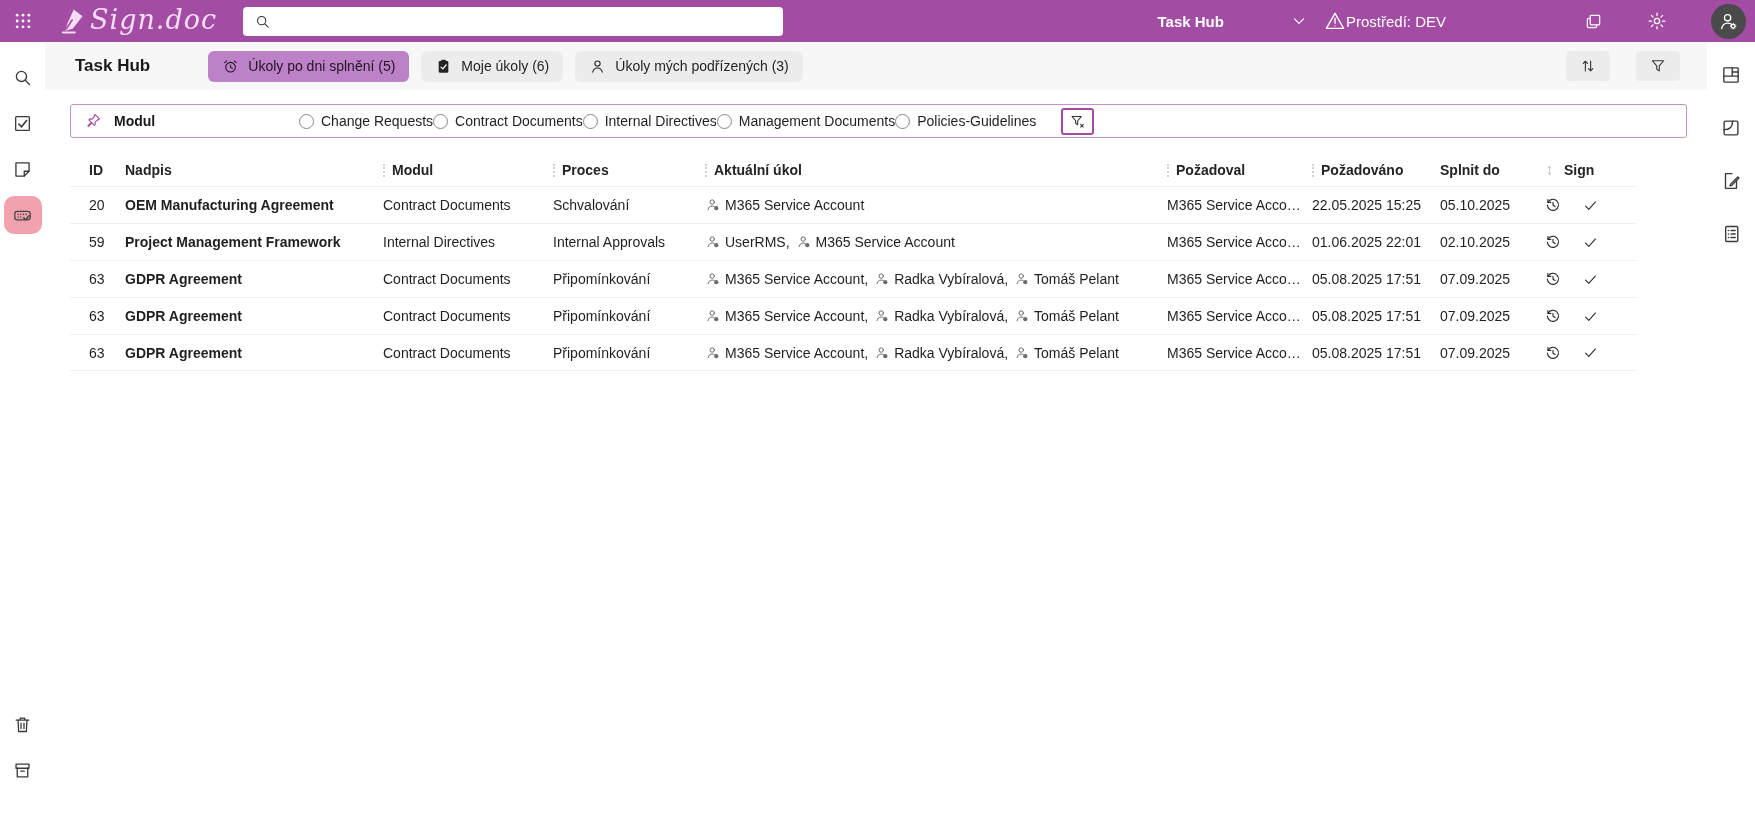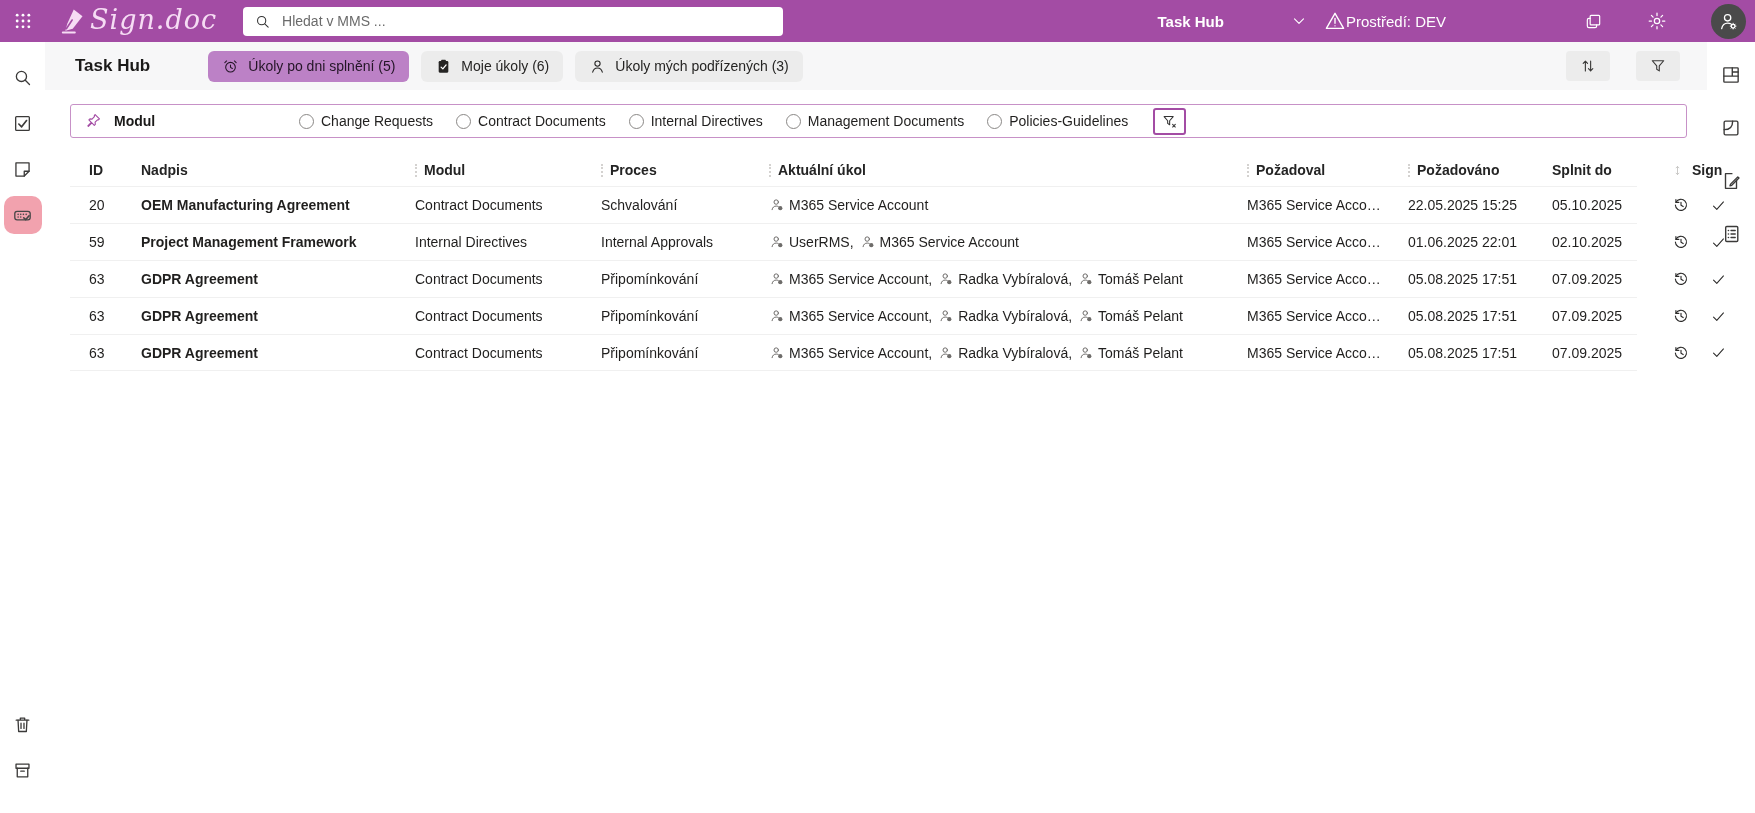--- a/index.html
+++ b/index.html
@@ -55,28 +55,28 @@
   .tab{height:31px;border-radius:6px;background:#ECECEC;display:flex;align-items:center;gap:9px;padding:0 14px;font-size:14px;color:#252423;margin-right:12px;cursor:pointer;border:none;font-family:inherit;white-space:nowrap;}
   .tab.active{background:var(--tab-active);color:#231526;}
   .toolbar-actions{margin-left:auto;display:flex;gap:26px;}
   .tb-action{width:44px;height:30px;border-radius:4px;background:#ECECEC;display:flex;align-items:center;justify-content:center;color:#3b3a39;border:none;cursor:pointer;}
 
   
   .filterband{padding:14px 20px 4px 25px;}
   .filterbar{height:34px;border:1px solid var(--filter-border);border-radius:3px;display:flex;align-items:center;padding:0 10px 0 13px;background:#fff;}
   .fb-pin{color:var(--brand);}
   .fb-label{font-weight:700;font-size:14px;color:#1b1a19;margin-left:12px;width:185px;}
-  .fb-options{display:flex;align-items:center;gap:23px;}
+  .fb-options{display:flex;align-items:center;}
   .fb-opt{display:flex;align-items:center;gap:7px;font-size:14px;color:#201f1e;cursor:pointer;white-space:nowrap;}
   .radio{width:15px;height:15px;border:1px solid #8a8886;border-radius:50%;background:#fff;flex:none;}
   .fb-clear{margin-left:25px;width:33px;height:27px;border:2px solid var(--brand);border-radius:3px;display:flex;align-items:center;justify-content:center;color:#333;background:#fff;cursor:pointer;}
 
   
   .tasktable{margin:12px 70px 0 25px;}
-  .thead,.trow{display:grid;grid-template-columns:55px 258px 170px 152px 462px 145px 128px 102px 84px;align-items:center;gap:16px;}
+  .thead,.trow{display:grid;grid-template-columns:55px 258px 170px 152px 462px 145px 128px 102px 84px;align-items:center;}
   .thead{height:32px;font-weight:700;font-size:14px;color:#242424;}
   .th{display:flex;align-items:center;min-width:0;white-space:nowrap;}
   .handle{border-left:2px dotted #d4d2d0;height:13px;margin-right:7px;}
   .updown{color:#c8c6c4;margin-right:7px;}
   .trow{height:37px;border-top:1px solid #f0f0f0;font-size:14px;color:#201f1e;cursor:default;}
   .trow:last-child{border-bottom:1px solid #f0f0f0;}
   .td{min-width:0;overflow:hidden;white-space:nowrap;text-overflow:ellipsis;padding-right:8px;}
   .td-id{padding-left:19px;}
   .cell-nadpis{font-weight:700;}
   .assignees{display:flex;align-items:center;gap:6px;}
@@ -116,21 +116,20 @@
       </span>
     <span class="script">Sign.doc</span>
   </div>
   <div class="search">
     <span class="icon i17">
         <svg viewBox="0 0 24 24" fill="none" stroke="currentColor" stroke-width="1.5" stroke-linecap="round" stroke-linejoin="round">
           <circle cx="10.8" cy="10.8" r="5.8"></circle>
           <path d="M15.2 15.2L20 20"></path>
         </svg>
       </span>
-    <input placeholder="Hledat v MMS ..." style="">
   </div>
   <div class="topbar-right">
     <span class="tb-context">Task Hub</span>
     <span class="icon i18 tb-chevron">
         <svg viewBox="0 0 24 24" fill="none" stroke="currentColor" stroke-width="1.5" stroke-linecap="round" stroke-linejoin="round">
           <path d="M6 9.2l6 6 6-6"></path>
         </svg>
       </span>
     <span class="icon i22 tb-warning">
         <svg viewBox="0 0 24 24" fill="none" stroke="currentColor" stroke-width="1.5" stroke-linecap="round" stroke-linejoin="round">

